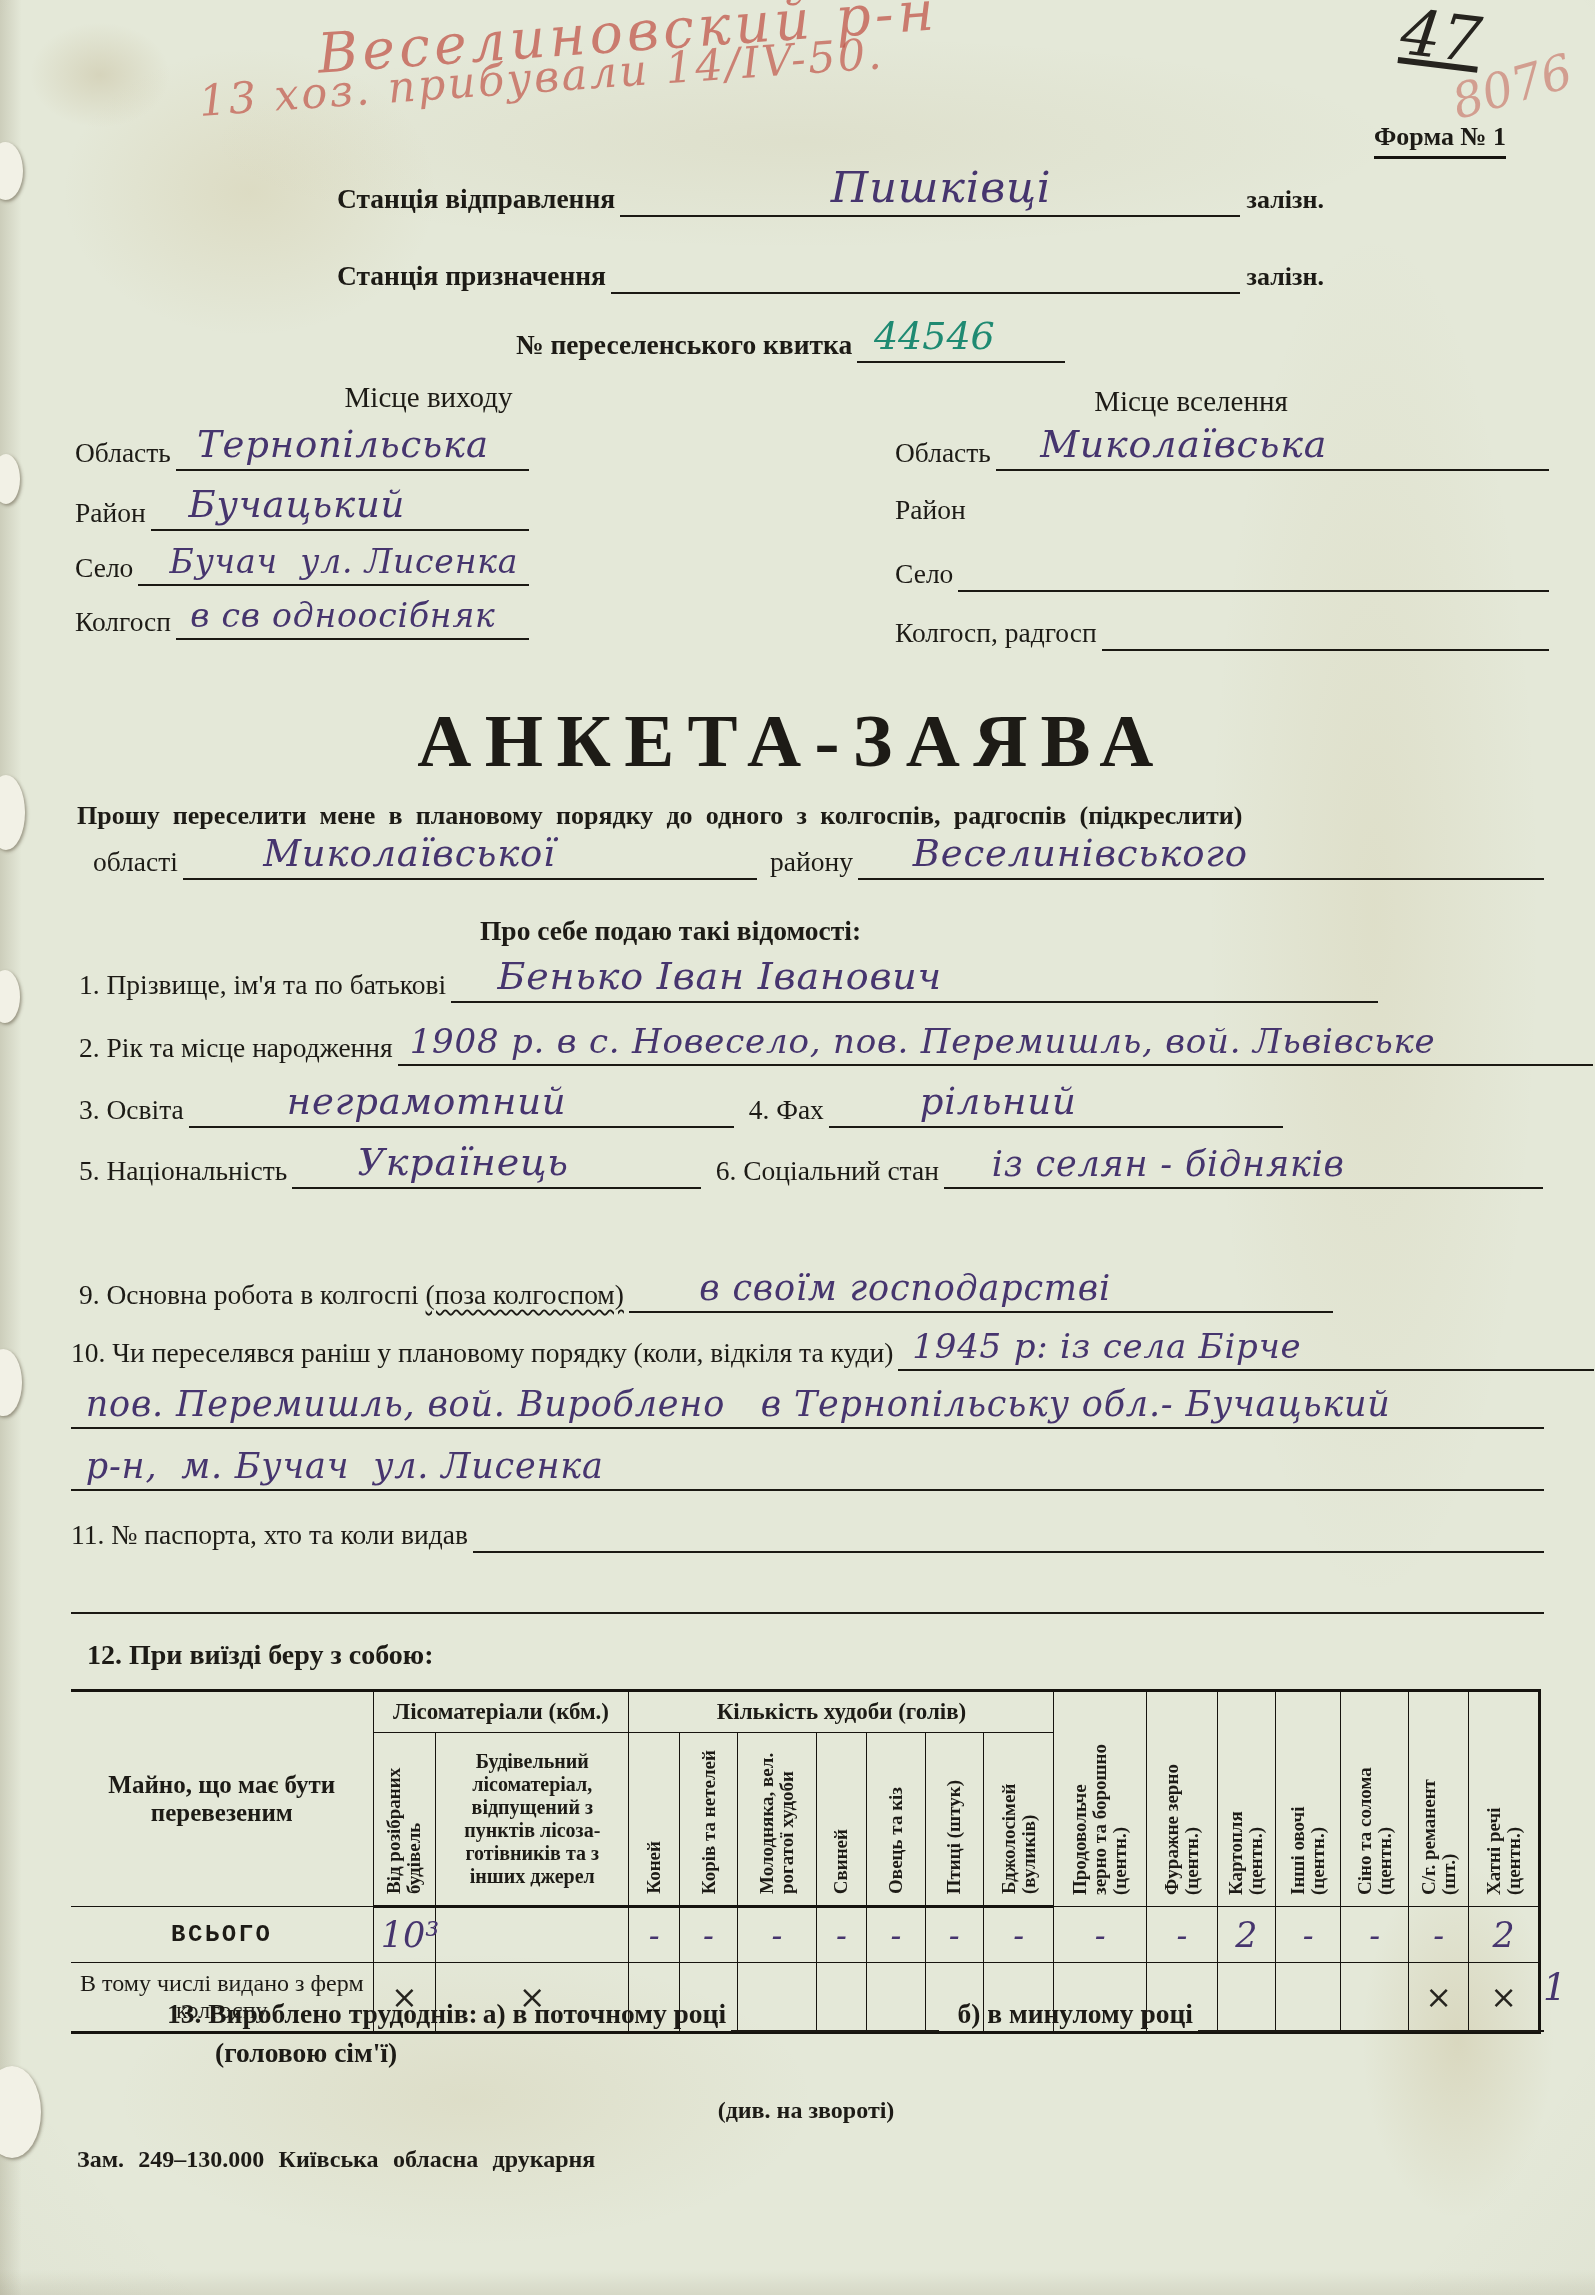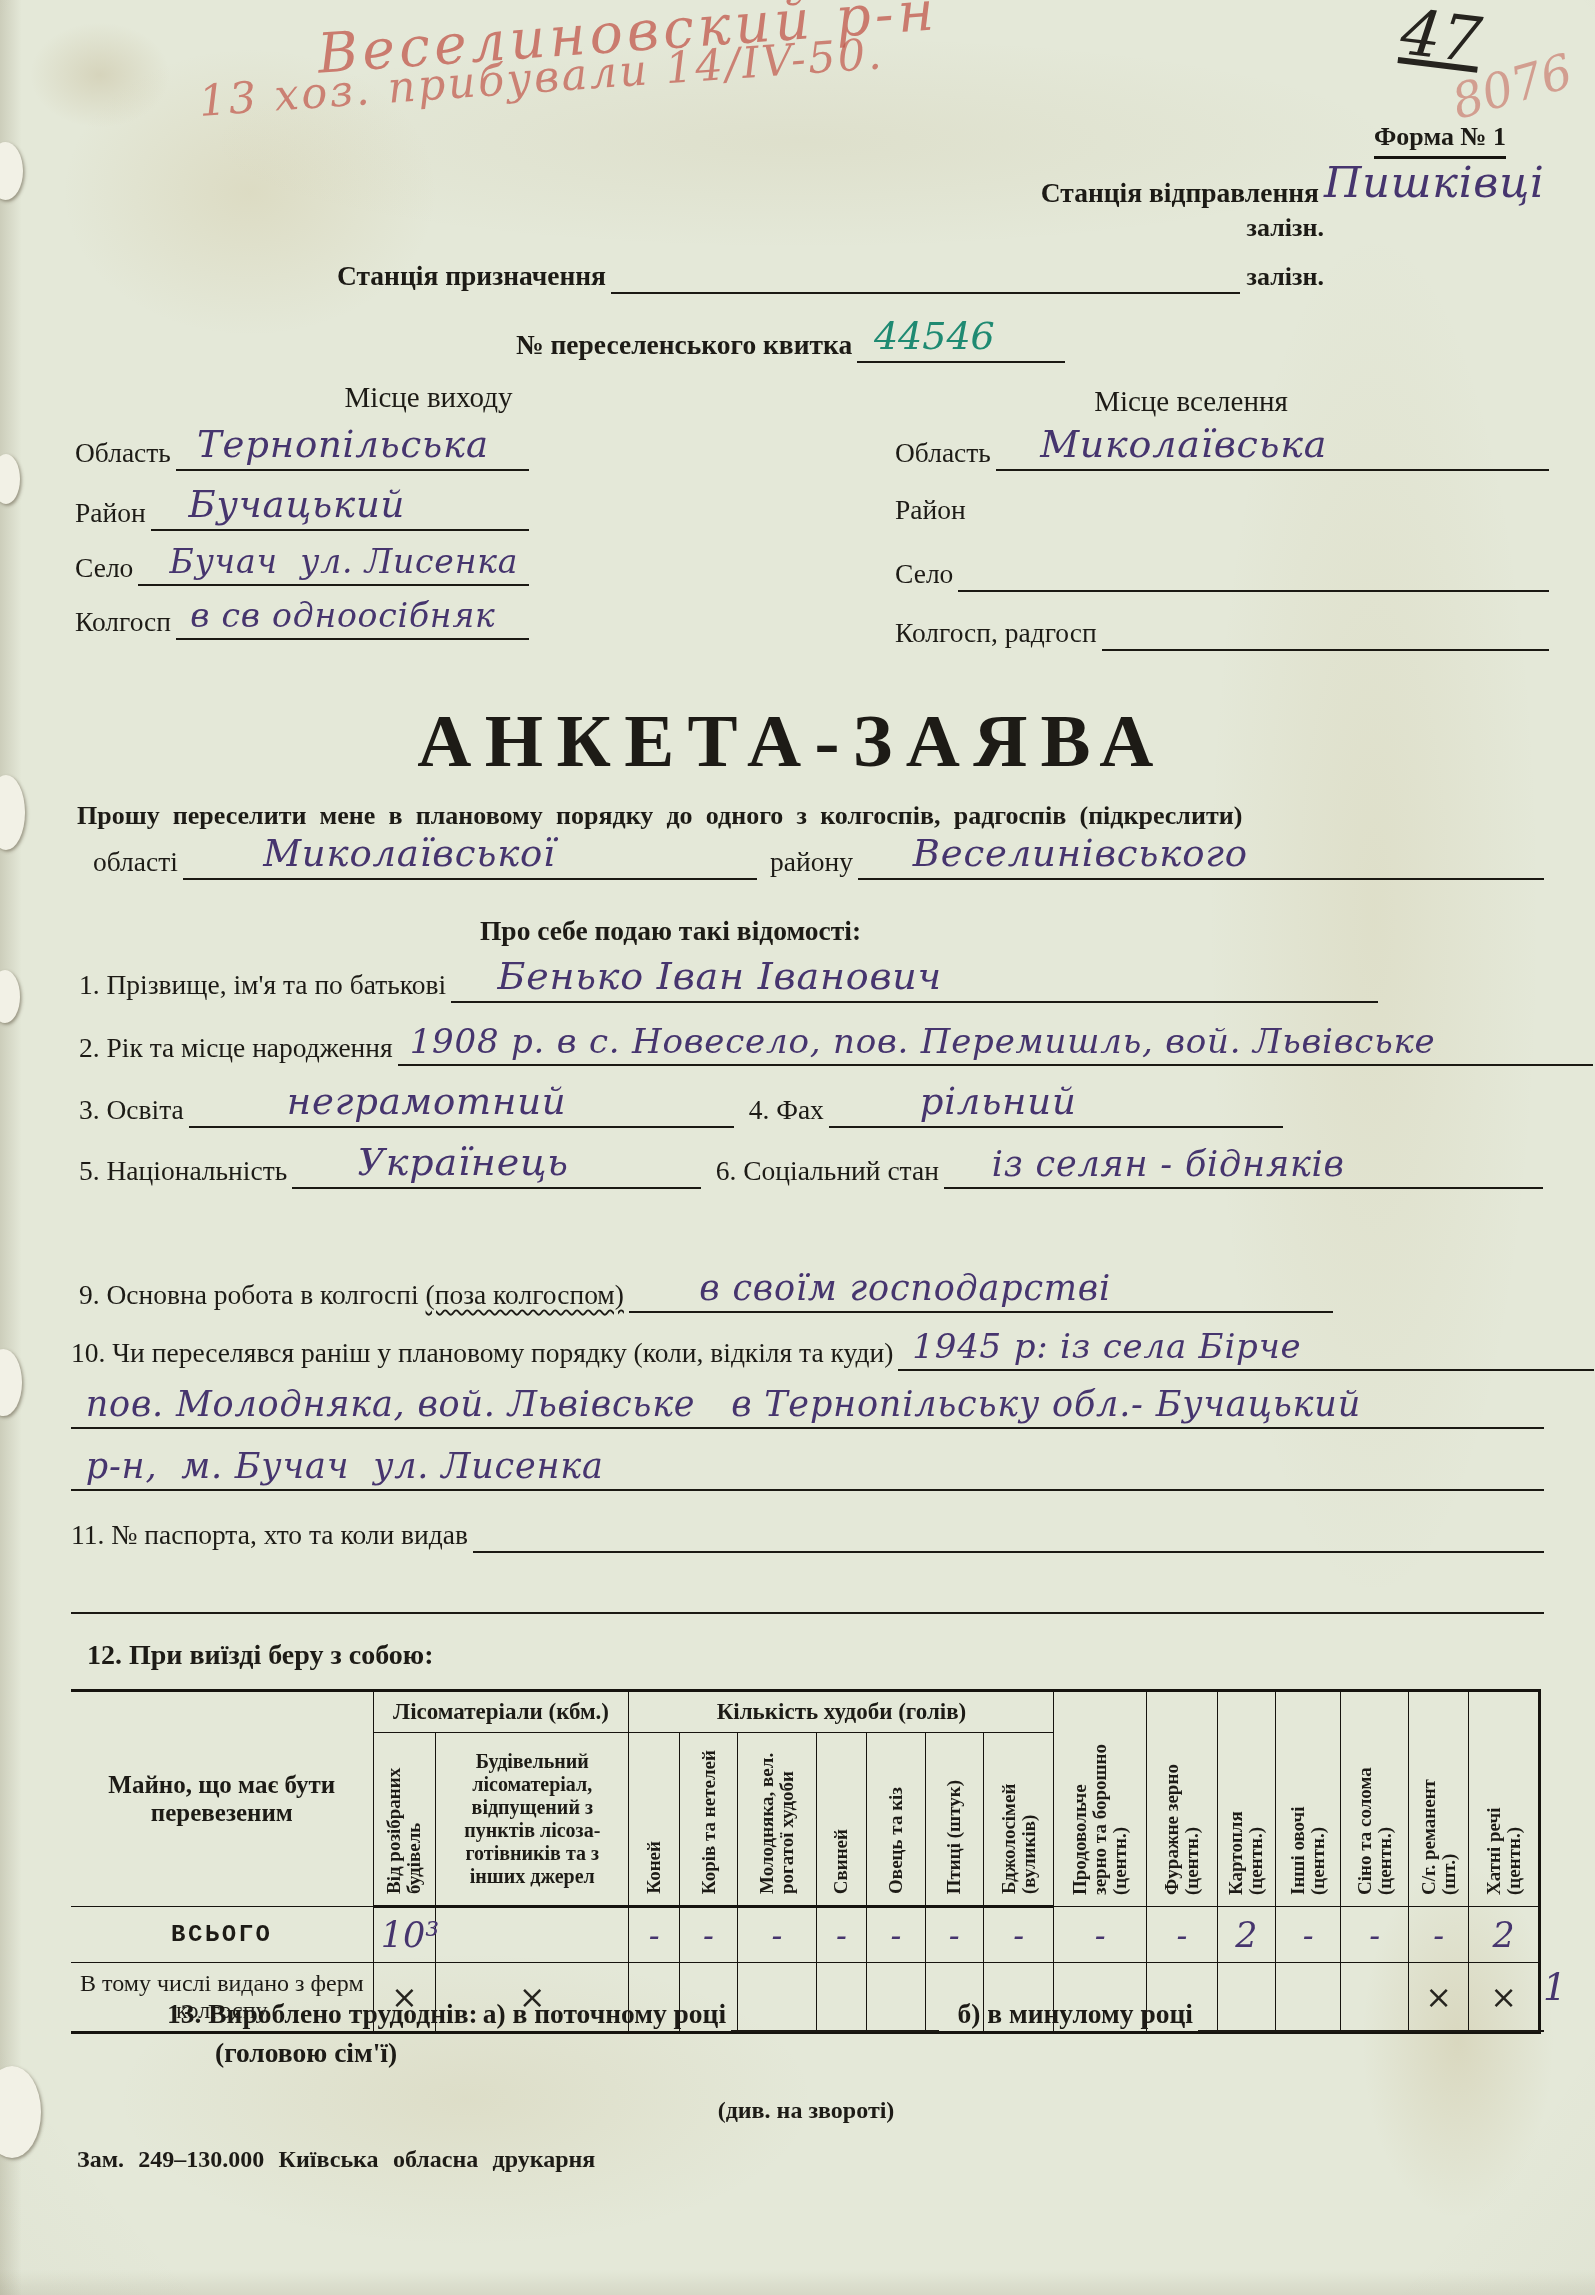--- a/index.html
+++ b/index.html
@@ -67,21 +67,21 @@
   <div class="tear" style="left:-10px; top:970px; width:30px; height:53px;"></div>
   <div class="tear" style="left:-15px; top:1349px; width:37px; height:67px;"></div>
   <div class="tear" style="left:-16.7px; top:2066px; width:58px; height:92px;"></div>
 
   <div class="abs hw-red" style="left:317px; top:0px; font-size:55px; letter-spacing:4.2px; transform:rotate(-4deg); opacity:.75;">Веселиновский р-н</div>
   <div class="abs hw-red" style="left:198px; top:52px; font-size:43px; letter-spacing:2.5px; transform:rotate(-4deg); opacity:.7;">13 хоз. прибували 14/ІV-50.</div>
   <div class="abs hw-pencil" style="left:1401px; top:0px; font-size:63px; transform:rotate(7deg); text-decoration:underline;">47</div>
   <div class="abs hw-red" style="left:1451px; top:58px; font-size:48px; transform:rotate(-16deg); opacity:.5;">8076</div>
   <div class="abs printed b" style="left:1374px; top:122px; font-size:26px; border-bottom:3.3px solid #16140f; padding-bottom:4.2px;">Форма № 1</div>
 
-  <div class="frow" style="left:337px; top:177px; width:987px;flex-direction:column;">
+  <div class="frow" style="left:337px; top:177px; width:987px;">
     <span class="lbl printed b" style="font-size:27.5px;">Станція відправлення</span>
     <span class="fline">
       <span class="hw" style="left:34%; font-size:43px;">Пишківці</span>
     </span>
     <span class="sfx printed b" style="font-size:26px;">залізн.</span>
   </div>
 
   <div class="frow" style="left:337px; top:254px; width:987px;">
     <span class="lbl printed b" style="font-size:27.5px;">Станція призначення</span>
     <span class="fline">
@@ -212,21 +212,21 @@
   </div>
 
   <div class="frow" style="left:71px; top:1331px; width:1523px;">
     <span class="lbl printed" style="font-size:27.5px;">10. Чи переселявся раніш у плановому порядку (коли, відкіля та куди)</span>
     <span class="fline">
       <span class="hw" style="left:2%; font-size:34px;">1945 р: із села Бірче</span>
     </span>
   </div>
   <div class="frow" style="left:71px; top:1389px; width:1473px;">
     <span class="fline">
-      <span class="hw" style="left:1%; font-size:35px;">пов. Молодняка, вой. Львівське   в Тернопільську обл.- Бучацький</span>
+      <span class="hw" style="left:1%; font-size:35px;">пов. Перемишль, вой. Вироблено   в Тернопільську обл.- Бучацький</span>
     </span>
   </div>
   <div class="frow" style="left:71px; top:1451px; width:1473px;">
     <span class="fline">
       <span class="hw" style="left:1%; font-size:35px;">р-н,  м. Бучач  ул. Лисенка</span>
     </span>
   </div>
 
   <div class="frow" style="left:71px; top:1513px; width:1473px;">
     <span class="lbl printed" style="font-size:27.5px;">11. № паспорта, хто та коли видав</span>

